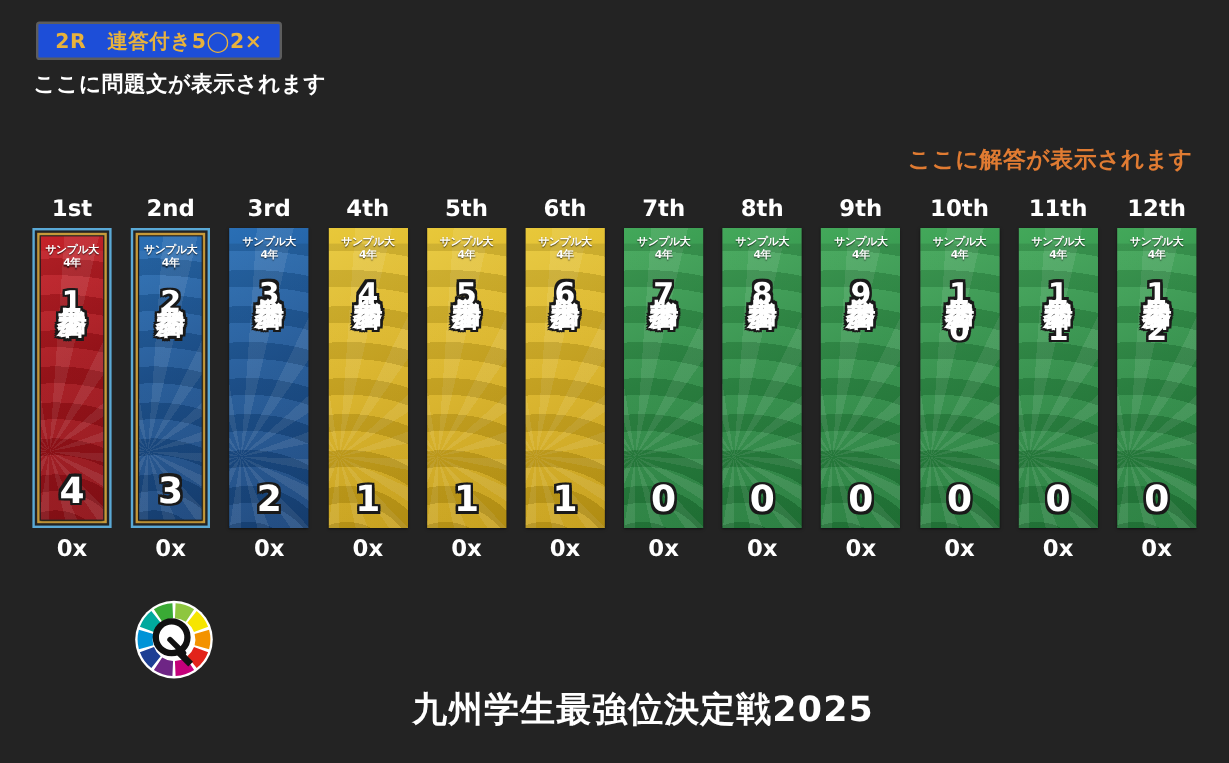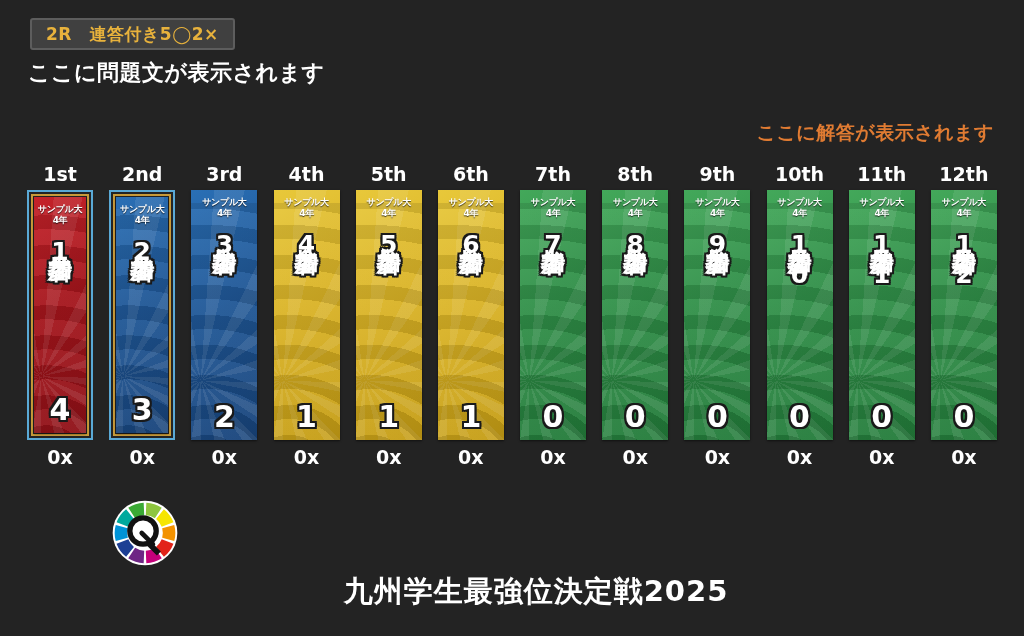--- a/index.html
+++ b/index.html
@@ -12,30 +12,30 @@
     -webkit-font-smoothing:antialiased;
   }
   
   #round-badge{
     position:absolute;left:30px;top:18px;
     height:32px;box-sizing:border-box;
     display:flex;align-items:center;
     padding:0 14px;
     border:2px solid #5d5d5d;
     border-radius:3px;
-    background:#404040;
+    background:#1d4ed8;
     color:#e8b23c;
     font-size:17px;font-weight:bold;
     letter-spacing:.5px;
     white-space:pre;
   }
   #question-text{
     position:absolute;left:28px;top:58px;
     color:#ffffff;
-    font-size:22px;font-weight:bold;
+    font-size:18px;font-weight:bold;
     letter-spacing:.5px;
     white-space:pre;
   }
   #answer-text{
     position:absolute;right:30px;top:120px;
     color:#e07b32;
     font-size:19px;font-weight:bold;
     letter-spacing:.5px;
     white-space:pre;
     text-align:right;

